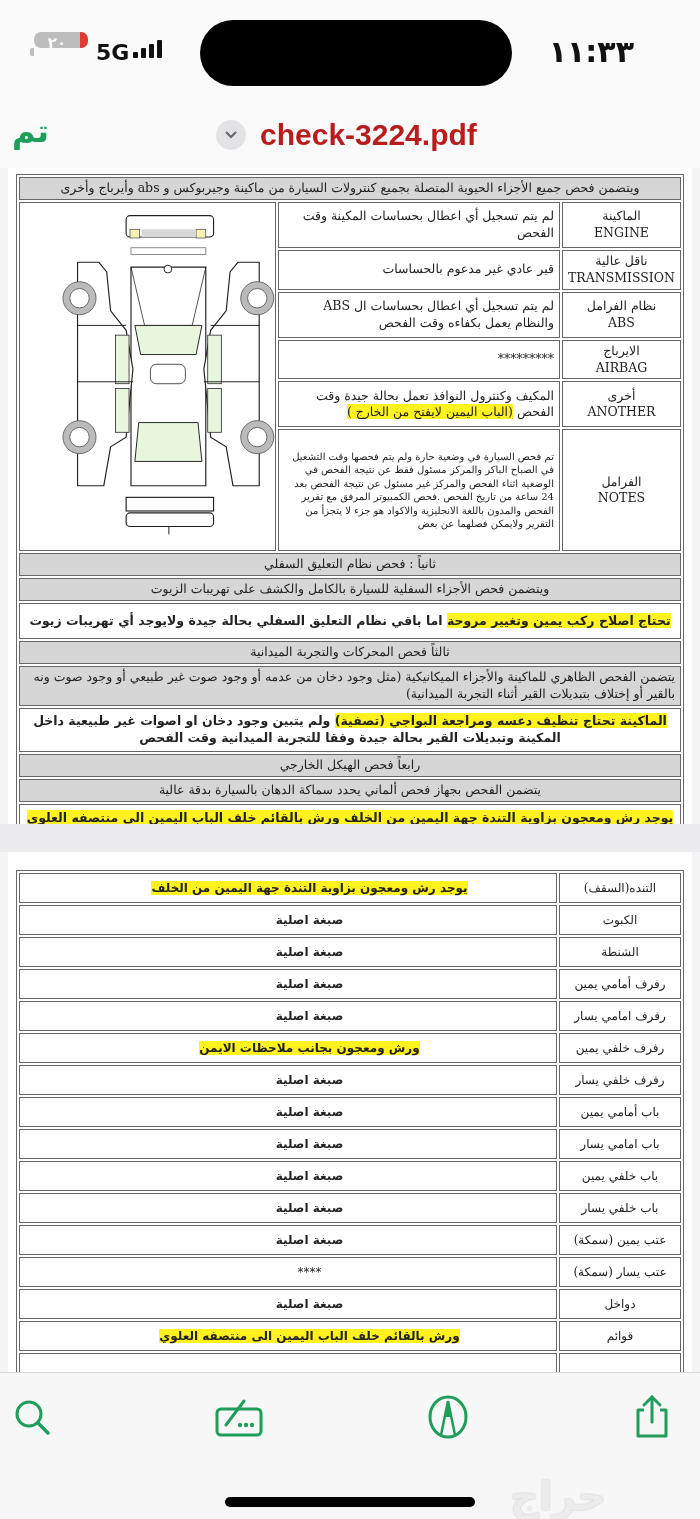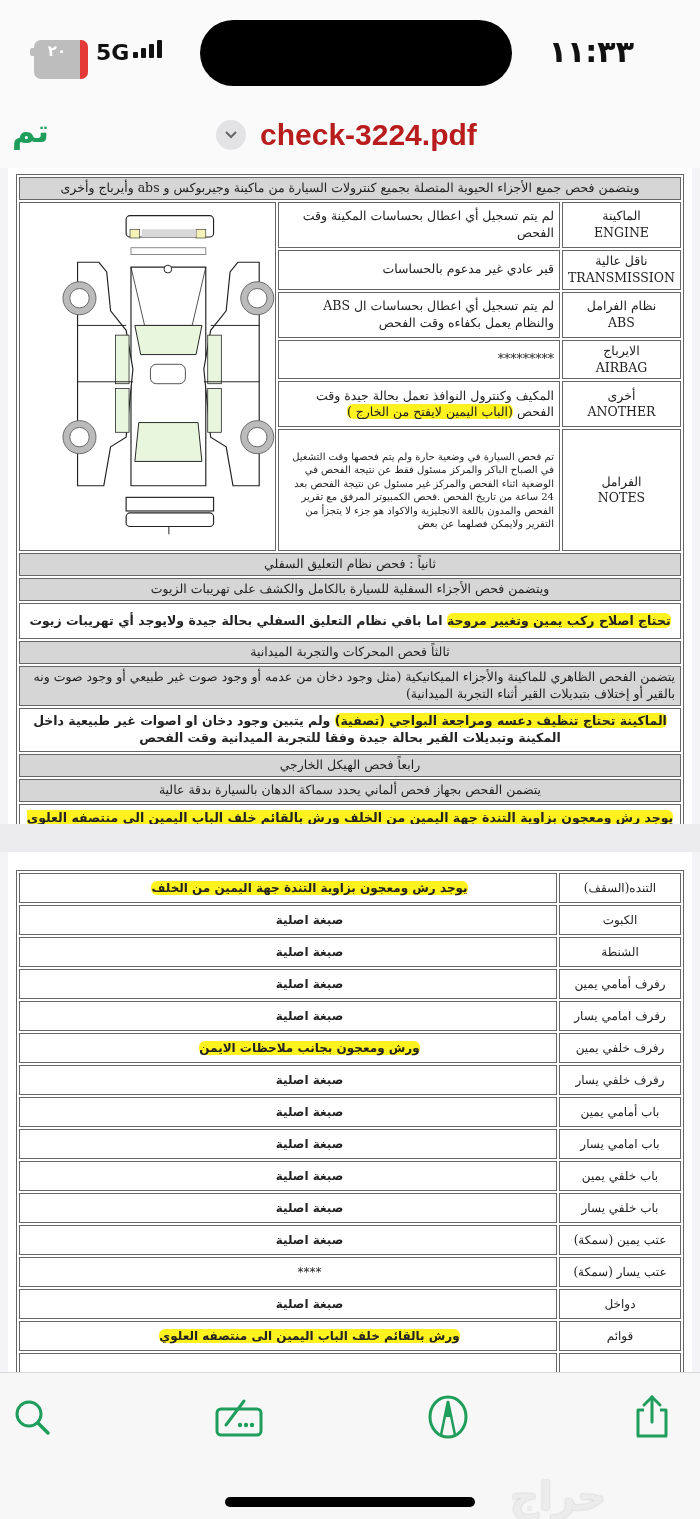--- a/index.html
+++ b/index.html
@@ -4,21 +4,21 @@
 <style>
   * { box-sizing: border-box; margin: 0; padding: 0; }
   html, body { width: 700px; height: 1519px; overflow: hidden; background: #f7f7f8; font-family: "DejaVu Sans", sans-serif; }
   .screen { position: relative; width: 700px; height: 1519px; background: #f4f4f6; }
 
   
   .statusbar { position: absolute; top: 0; left: 0; width: 700px; height: 100px; background: #fafafb; }
   .clock { position: absolute; right: 66px; top: 34px; font-size: 30px; font-weight: bold; color: #111; font-family: "DejaVu Sans", sans-serif; letter-spacing: 1px; }
   .island { position: absolute; left: 200px; top: 20px; width: 312px; height: 66px; background: #000; border-radius: 33px; }
   .island .nav-arrow { position: absolute; right: 22px; top: 18px; width: 0; height: 0; }
-  .battery { position: absolute; left: 34px; top: 40px; width: 54px; height: 39px; border-radius: 7px; background: #bdbdbd; overflow: hidden; }
+  .battery { position: absolute; left: 34px; top: 32px; width: 54px; height: 16px; border-radius: 7px; background: #bdbdbd; overflow: hidden; }
   .battery .batt-red { position: absolute; right: 0; top: 0; width: 8px; height: 100%; background: #e53935; }
   .battery .batt-txt { position: absolute; left: 0; right: 8px; top: 2px; text-align: center; color: #fff; font-size: 15px; font-weight: bold; }
   .batt-tip { position: absolute; left: 30px; top: 48px; width: 4px; height: 8px; background: #bdbdbd; border-radius: 2px 0 0 2px; }
   .network { position: absolute; left: 96px; top: 40px; font-size: 22px; font-weight: bold; color: #111; }
   .signal { position: absolute; left: 133px; top: 40px; display: flex; gap: 3px; align-items: flex-end; }
   .signal span { display: block; width: 5px; background: #111; border-radius: 1px; }
 
   
   .navbar { position: absolute; top: 100px; left: 0; width: 700px; height: 68px; background: #fafafb; }
   .done-btn { position: absolute; left: 12px; top: 12px; font-size: 32px; color: #1e9e5a; font-weight: bold; }
@@ -29,21 +29,21 @@
   
   .page { position: absolute; left: 8px; width: 684px; background: #fff; }
   .page1 { top: 168px; height: 656px; }
   .page2 { top: 852px; height: 520px; }
   .page-gap { position: absolute; left: 0; top: 824px; width: 700px; height: 28px; background: #ececef; }
 
   table.rep { border-collapse: separate; border-spacing: 2px; border: 1px solid #666; background: #fff; width: 100%; direction: rtl; font-family: "DejaVu Serif", serif; }
   table.rep td { border: 1px solid #666; font-size: 12.5px; color: #222; vertical-align: middle; padding: 2px 5px; line-height: 1.35; }
   .grey { background: #d6d6d6; text-align: center; }
   .note { text-align: center; font-weight: bold; font-family: "DejaVu Sans", sans-serif; font-size: 12.5px; }
-  .hl { background: #fff21f; border-radius: 6px; }
+  .hl { background: #fff21f; }
   .lbl { text-align: center; width: 118px; }
   .val { text-align: right; }
   .car-cell { width: 255px; padding: 0 !important; }
 
   table.body { border-collapse: separate; border-spacing: 2px; border: 1px solid #666; width: 100%; direction: rtl; font-family: "DejaVu Sans", sans-serif; }
   table.body td { border: 1px solid #666; height: 30px; font-size: 12px; color: #222; text-align: center; }
   table.body td.blbl { width: 122px; font-family: "DejaVu Serif", serif; }
   table.body td.bval { font-weight: bold; padding-left: 43px; }
 
   

